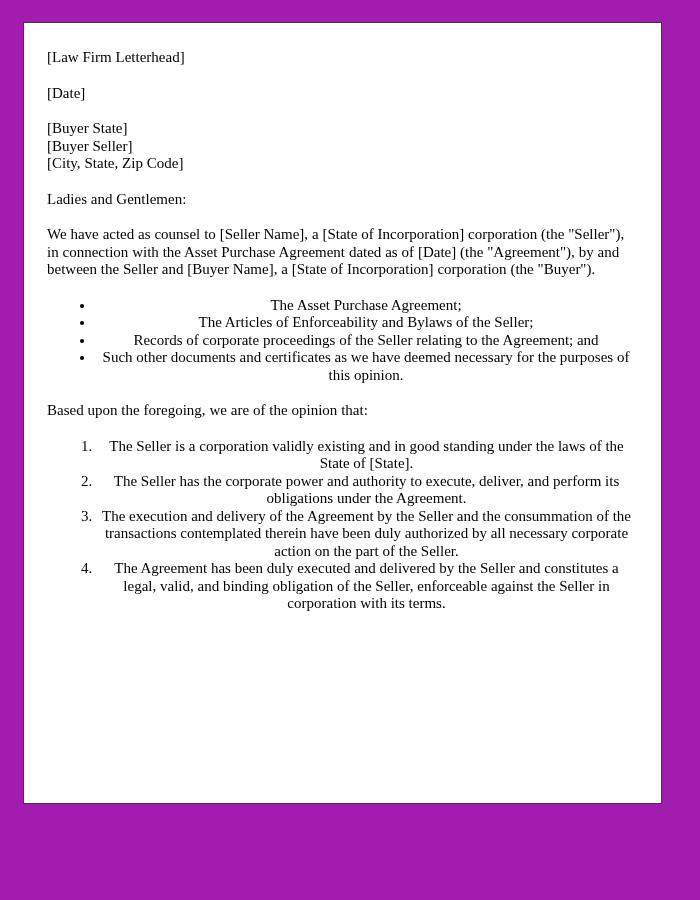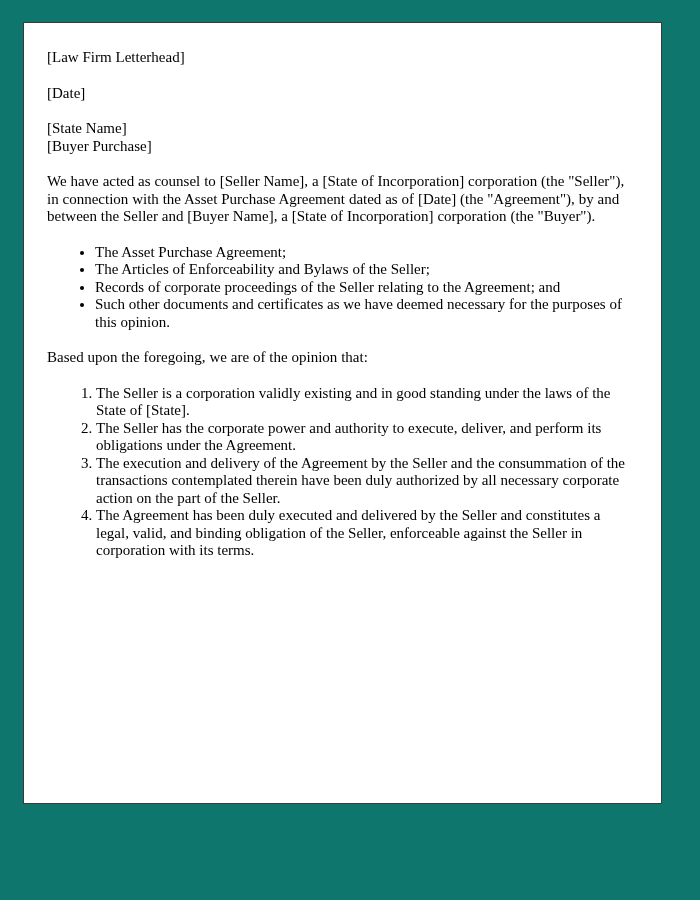--- a/index.html
+++ b/index.html
@@ -12,21 +12,21 @@
     height: 900px;
     overflow: hidden;
     font-family: "Liberation Serif", "DejaVu Serif", serif;
     color: #000000;
   }
 
   .page-canvas {
     position: relative;
     width: 700px;
     height: 900px;
-    background: #0f766e;
+    background: #a21caf;
   }
 
   
   .page-sheet {
     position: absolute;
     left: 23px;
     top: 22px;
     width: 639px;      
     height: 782px;     
     box-sizing: border-box;
@@ -66,20 +66,21 @@
   ol.doc-list {
     list-style-type: decimal;
     padding-left: 49px;
     font-family: Liberation Serif, serif;
   }
 
   ul.doc-list li,
   ol.doc-list li {
     margin: 0;
     padding: 0;
+    text-align: center;
   }
 
   ul.doc-list li::marker {
     font-size: 13px;
   }
 
   ol.doc-list li::marker {
     font-size: 15px;
   }
 </style>
@@ -88,25 +89,27 @@
 
 <div class="page-canvas">
   <div class="page-sheet">
     <div class="page-inner">
 
       <p class="doc-block">[Law Firm Letterhead]</p>
 
       <p class="doc-block">[Date]</p>
 
       <p class="doc-block">
-        <span class="addr-line">[State Name]</span>
-        <span class="addr-line">[Buyer Purchase]</span>
+        <span class="addr-line">[Buyer State]</span>
+        <span class="addr-line">[Buyer Seller]</span>
+        <span class="addr-line">[City, State, Zip Code]</span>
       </p>
 
 
+      <p class="doc-block">Ladies and Gentlemen:</p>
 
       <p class="doc-block">We have acted as counsel to [Seller Name], a [State of Incorporation] corporation (the "Seller"), in connection with the Asset Purchase Agreement dated as of [Date] (the "Agreement"), by and between the Seller and [Buyer Name], a [State of Incorporation] corporation (the "Buyer").</p>
 
 
       <ul class="doc-list">
         <li>The Asset Purchase Agreement;</li>
         <li>The Articles of Enforceability and Bylaws of the Seller;</li>
         <li>Records of corporate proceedings of the Seller relating to the Agreement; and</li>
         <li>Such other documents and certificates as we have deemed necessary for the purposes of this opinion.</li>
       </ul>

